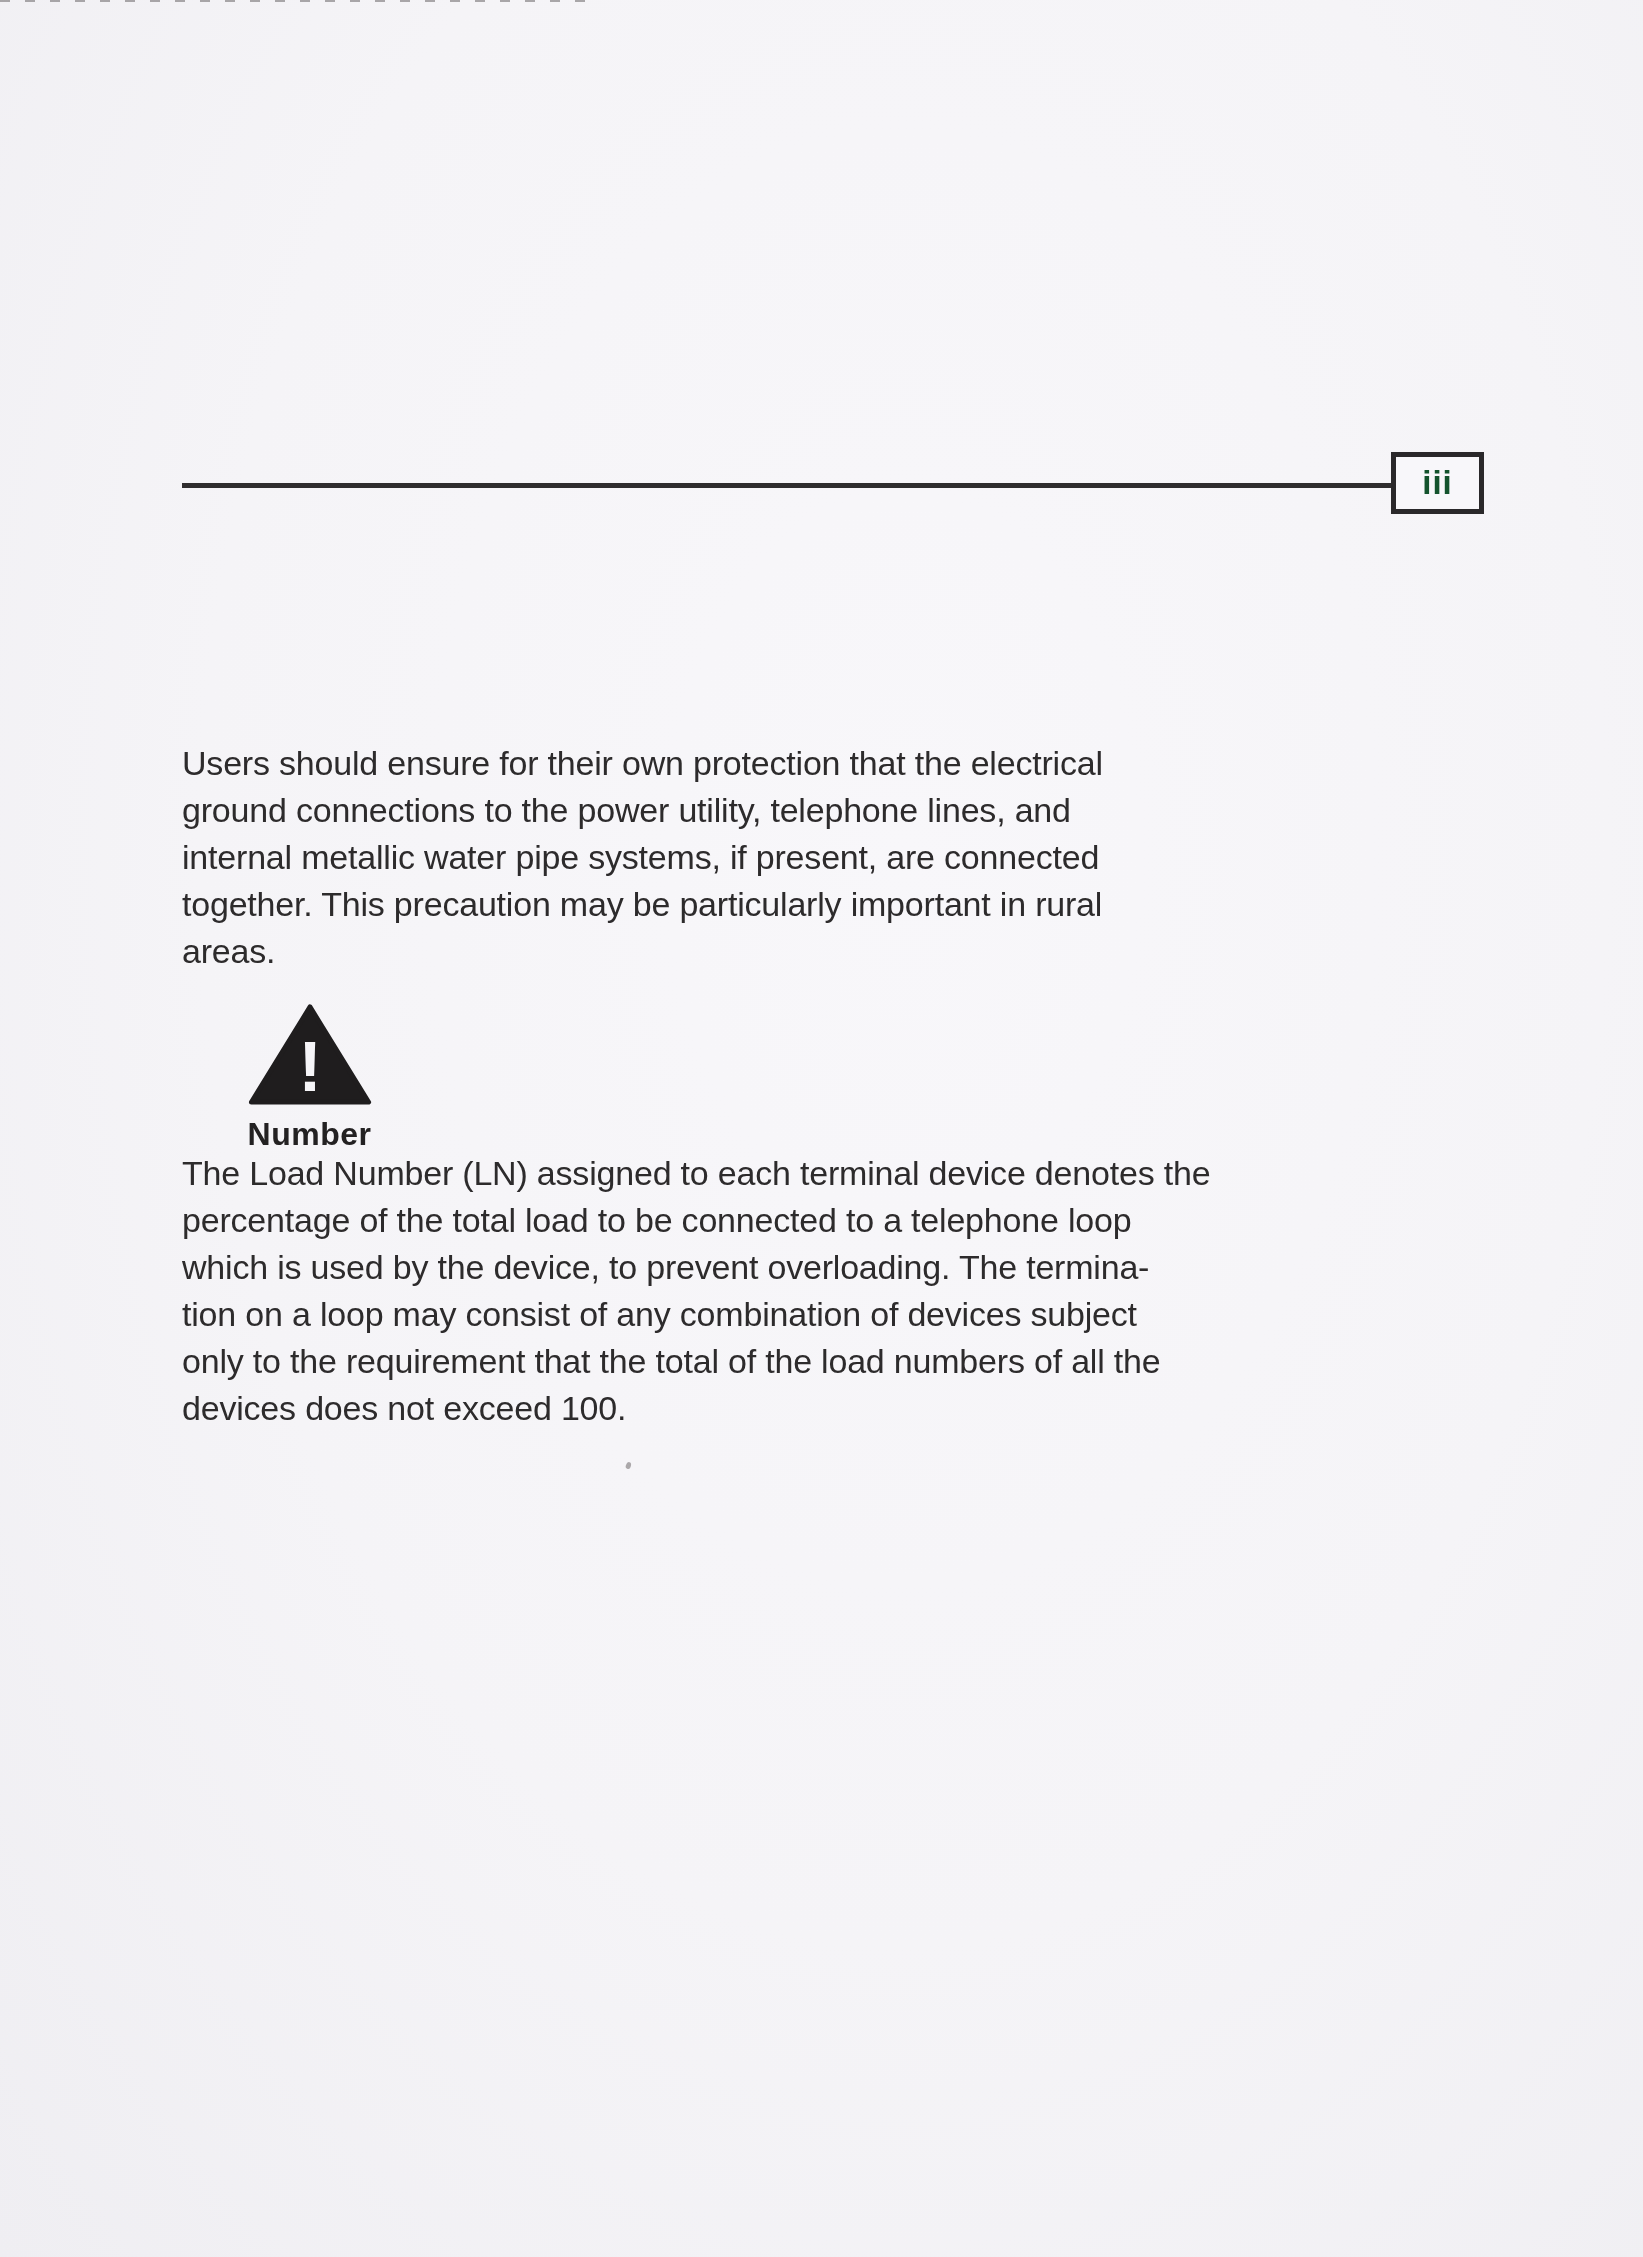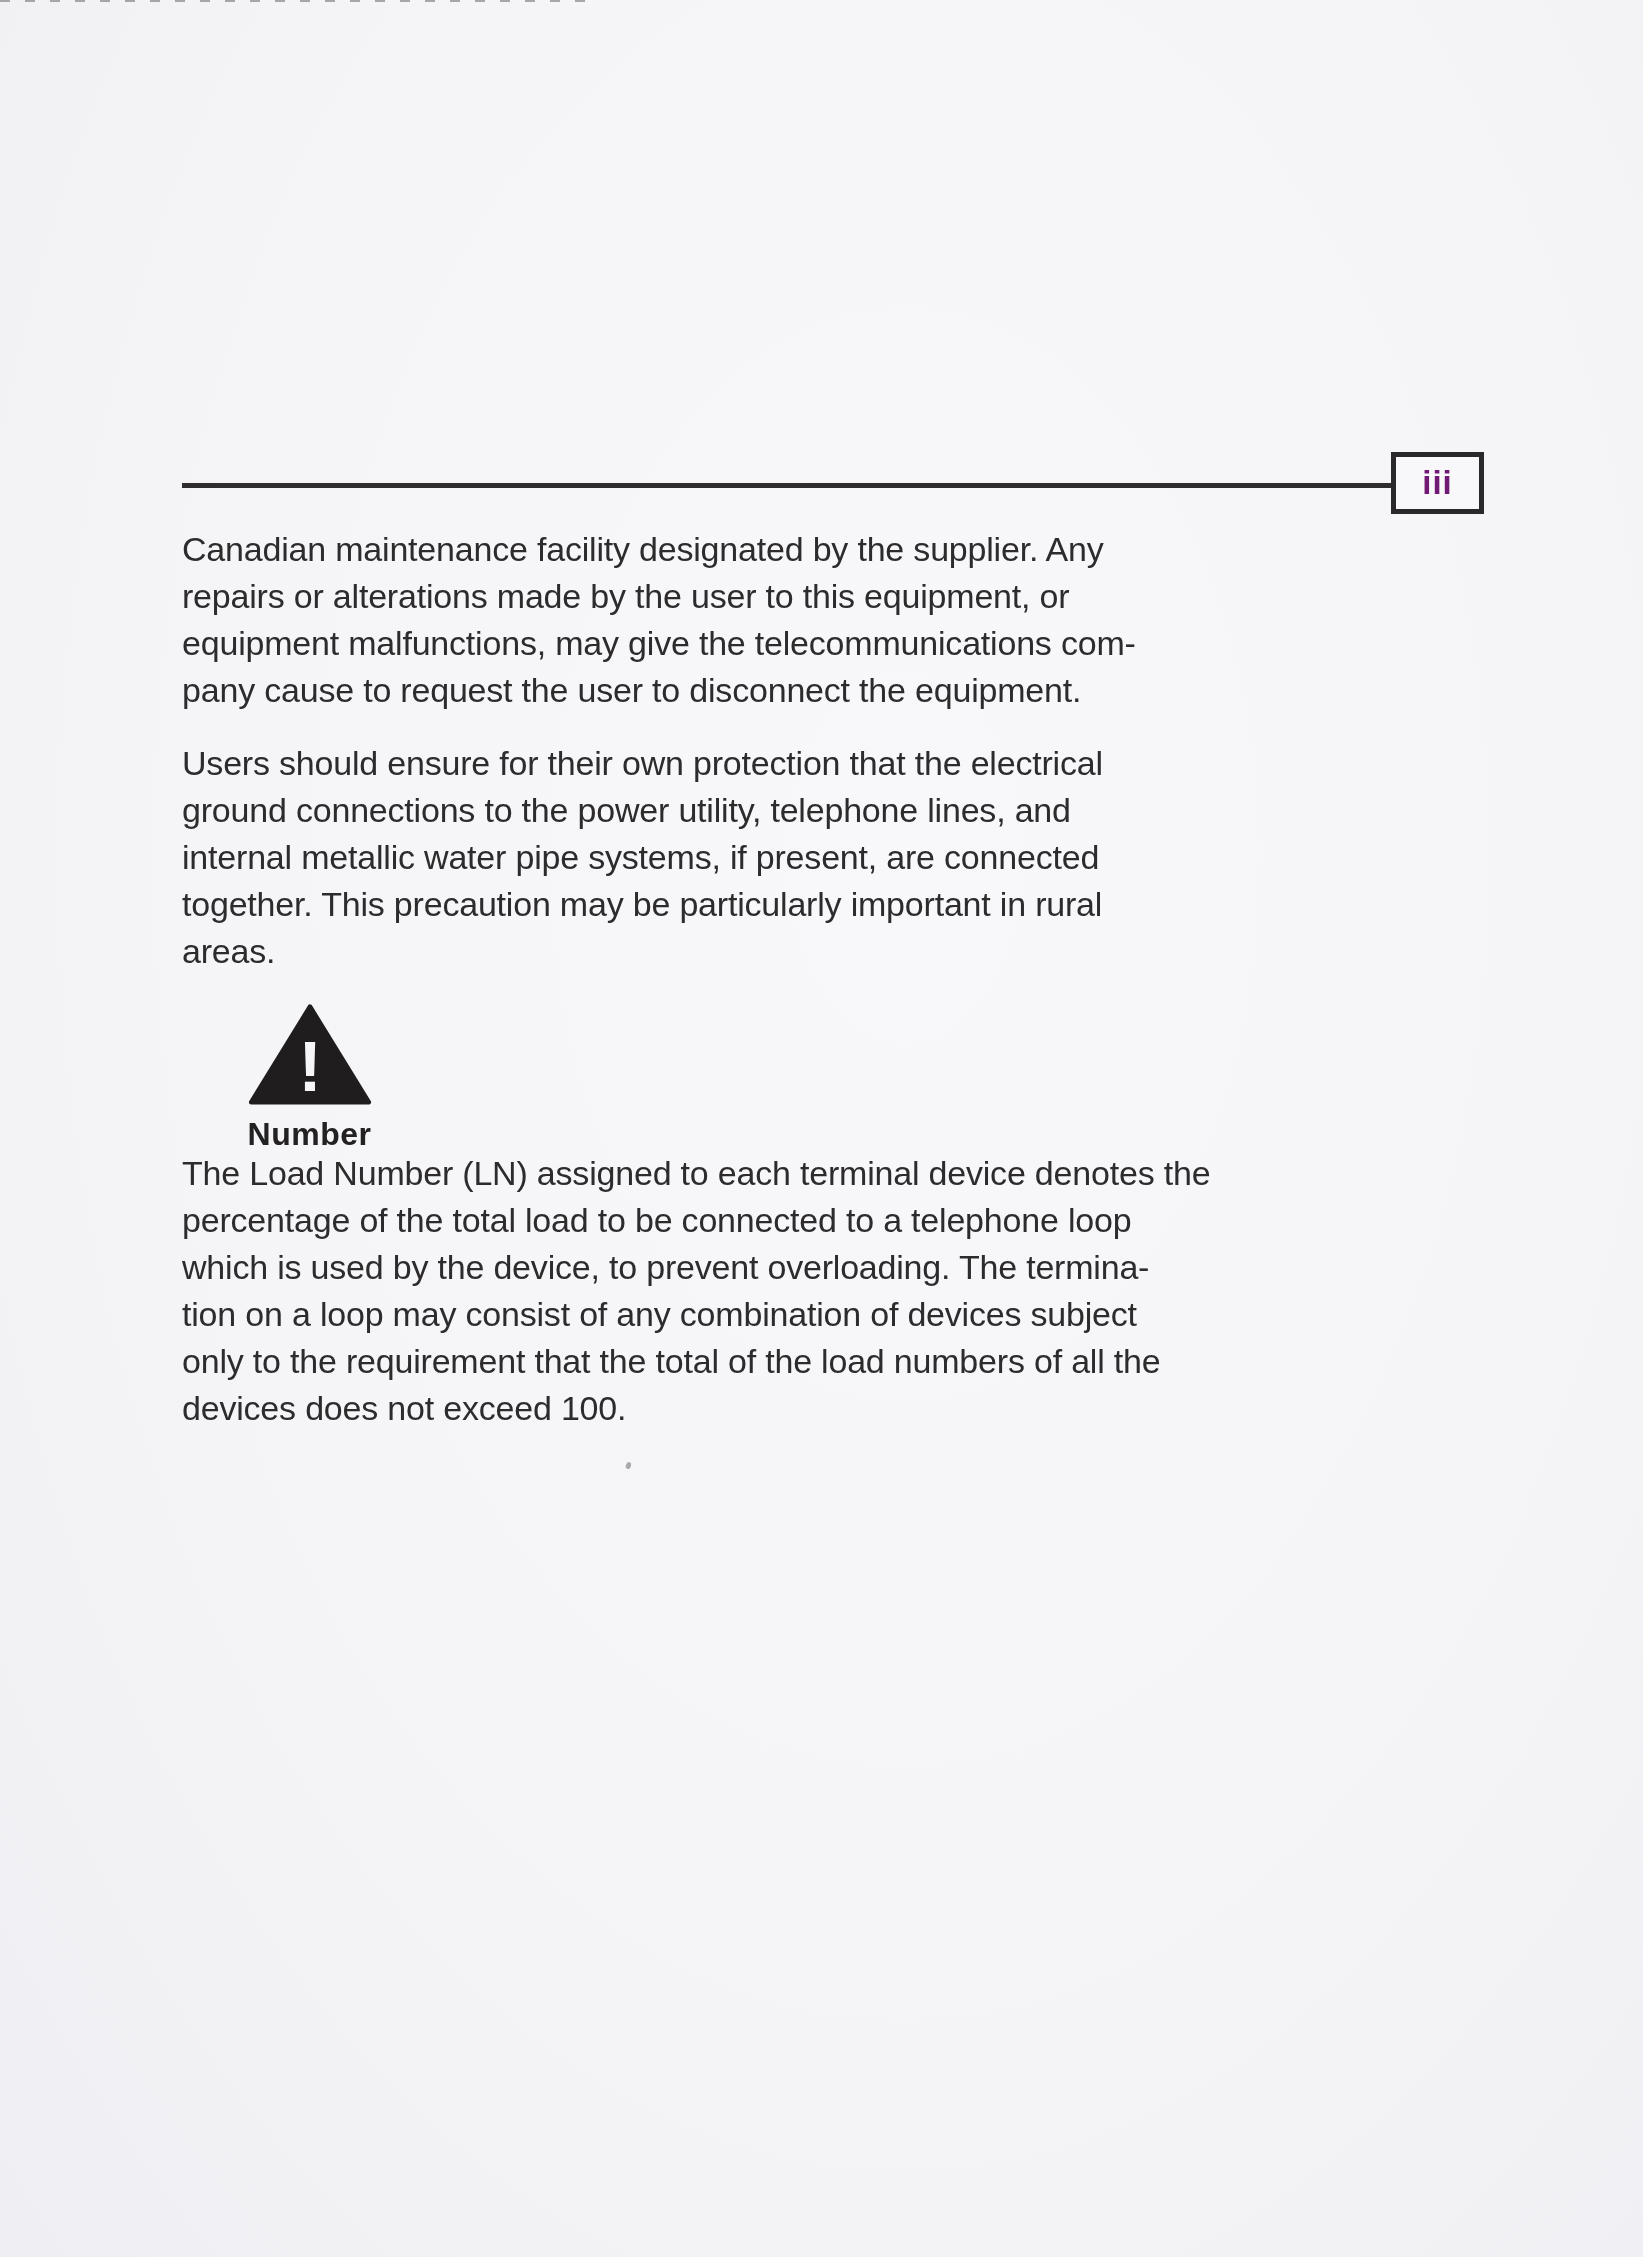--- a/index.html
+++ b/index.html
@@ -43,21 +43,21 @@
     border: 5.8px solid #2a282a;
     background: #f8f7fa;
     display: flex;
     align-items: center;
     justify-content: center;
   }
   .pagenum {
     font-weight: bold;
     font-size: 33px;
     letter-spacing: 1px;
-    color: #701a75;
+    color: #14532d;
   }
   .body-text {
     position: absolute;
     left: 182px;
     font-size: 34px;
     line-height: 47px;
     letter-spacing: -0.2px;
     white-space: pre-line;
     color: #2d2b2c;
   }
@@ -111,24 +111,20 @@
 <div class="page">
 
   <div class="scan-edge-artifact"></div>
 
   <div class="rule"></div>
 
   <div class="pagenum-box">
     <span class="pagenum">iii</span>
   </div>
 
-  <div class="body-text" id="para1">Canadian maintenance facility designated by the supplier. Any
-repairs or alterations made by the user to this equipment, or
-equipment malfunctions, may give the telecommunications com-
-pany cause to request the user to disconnect the equipment.</div>
 
   <div class="body-text" id="para2">Users should ensure for their own protection that the electrical
 ground connections to the power utility, telephone lines, and
 internal metallic water pipe systems, if present, are connected
 together. This precaution may be particularly important in rural
 areas.</div>
 
   <div class="caution-figure">
     <svg width="124" height="102" viewBox="0 0 128 106">
       <polygon points="64,3 125,102 3,102" fill="#1f1d1e" stroke="#1f1d1e" stroke-width="5" stroke-linejoin="round"></polygon>

